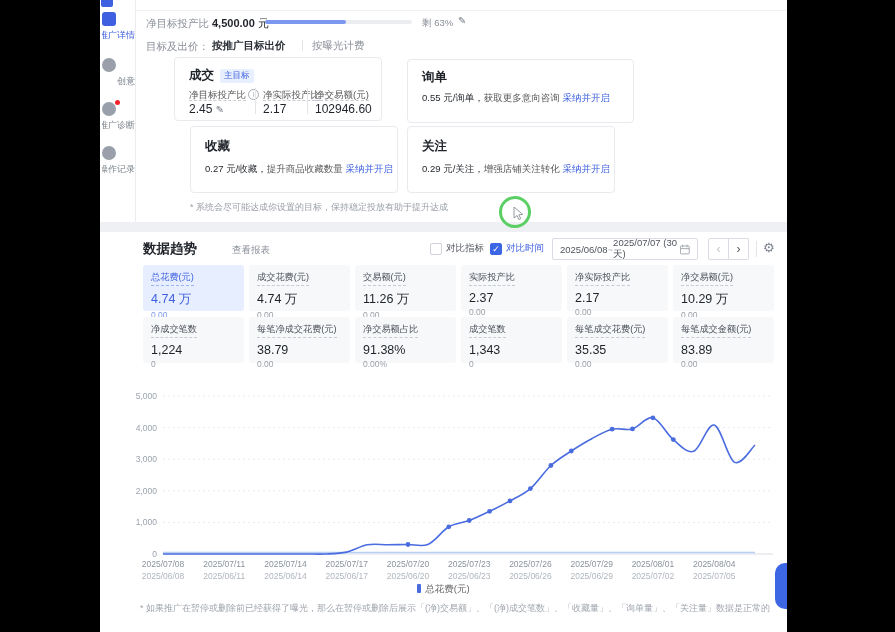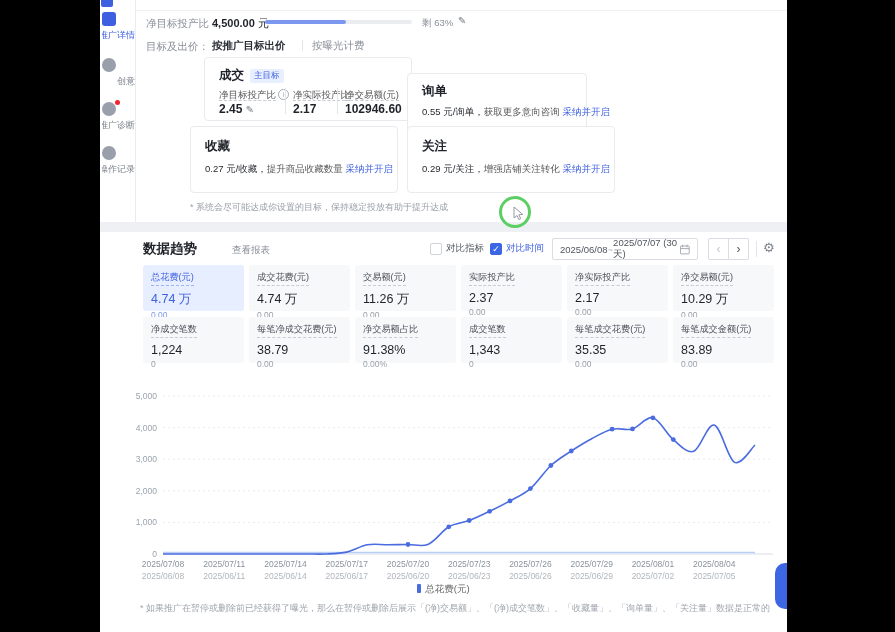--- a/index.html
+++ b/index.html
@@ -25,21 +25,21 @@
   .remain{position:absolute;font-size:9.5px;color:#8a8f99}
   .pencil{color:#79808a;font-size:10px;cursor:pointer}
   .tab1{position:absolute;font-size:10.5px;color:#2a2e36;font-weight:bold}
   .tab2{position:absolute;font-size:10.5px;color:#8a8f99}
   .vdiv{position:absolute;width:1px;background:#e3e5e9}
   
   .gcard{position:absolute;border:1px solid #e9eaee;border-radius:4px;background:#fff;box-sizing:border-box}
   .gtitle{position:absolute;left:14px;top:9px;font-size:12.5px;font-weight:bold;color:#1f2329}
   .badge{display:inline-block;margin-left:6px;font-size:8.5px;font-weight:normal;color:#3d5fe0;background:#e8efff;border-radius:2px;padding:1px 4px;vertical-align:1px}
   .glabel{font-size:9.5px;color:#555;border-bottom:1px dashed #c6cbd4;padding-bottom:0;white-space:nowrap}
-  .gval{font-size:12px;font-weight:bold;color:#1f2329;white-space:nowrap}
+  .gval{font-size:12px;font-weight:normal;color:#1f2329;white-space:nowrap}
   .info-i{display:inline-block;width:9px;height:9px;line-height:9px;border:1px solid #a6abb4;border-radius:50%;font-size:7px;color:#a6abb4;text-align:center;vertical-align:1px;margin-left:2px}
   .gdesc{position:absolute;left:14px;font-size:9.5px;color:#555;white-space:nowrap}
   .gprice{font-weight:normal;color:#1f2329}
   .glink{color:#3d5fe0;cursor:pointer}
   .gnote{position:absolute;font-size:9px;color:#9ba0a8}
   .gap{position:absolute;left:0;width:687px;top:222px;height:10px;background:#eef0f3}
   
   .ttitle{position:absolute;font-size:13.5px;font-weight:bold;color:#1f2329}
   .treport{position:absolute;font-size:9.5px;color:#8a8f99;cursor:pointer}
   .cb{position:absolute;display:flex;align-items:center;font-size:9.5px;color:#50555e}
@@ -100,39 +100,39 @@
     <div class="pfill" style="width: 55%;"></div>
   </div>
   <div class="remain" style="left:322px;top:17px">剩 63%</div>
   <div class="abs pencil" style="left:358px;top:15px">✎</div>
 
   <div class="flabel" style="left:46px;top:40px">目标及出价：</div>
   <div class="tab1" style="left:112px;top:39px">按推广目标出价</div>
   <div class="vdiv" style="left:202px;top:40px;height:11px"></div>
   <div class="tab2" style="left:212px;top:39px">按曝光计费</div>
 
-  <div class="gcard" style="left:104px;top:57px;width:208px;height:64px">
+  <div class="gcard" style="left:74px;top:57px;width:208px;height:64px">
     <div class="gtitle">
       <span>成交</span><span class="badge">主目标</span>
     </div>
     <div class="abs" style="left:14px;top:30px">
       <span class="glabel">净目标投产比</span><span class="info-i">i</span>
     </div>
     <div class="abs gval" style="left:14px;top:44px">
       <span>2.45</span> <span class="pencil">✎</span>
     </div>
     <div class="vdiv" style="left:80px;top:30px;height:26px"></div>
     <div class="abs" style="left:88px;top:30px"><span class="glabel">净实际投产比</span></div>
     <div class="abs gval" style="left:88px;top:44px">2.17</div>
     <div class="vdiv" style="left:132px;top:30px;height:26px"></div>
     <div class="abs" style="left:140px;top:30px"><span class="glabel">净交易额(元)</span></div>
     <div class="abs gval" style="left:140px;top:44px">102946.60</div>
   </div>
 
-  <div class="gcard" style="left:307px;top:73px;width:180px;height:64px">
+  <div class="gcard" style="left:307px;top:59px;width:227px;height:64px">
     <div class="gtitle">询单</div>
     <div class="gdesc" style="top:32px">
       <span class="gprice">0.55 元/询单，</span><span>获取更多意向咨询 </span><span class="glink">采纳并开启</span>
     </div>
   </div>
 
   <div class="gcard" style="left:90px;top:126px;width:208px;height:67px">
     <div class="gtitle" style="top:11px">收藏</div>
     <div class="gdesc" style="top:36px">
       <span class="gprice">0.27 元/收藏，</span><span>提升商品收藏数量 </span><span class="glink">采纳并开启</span>

